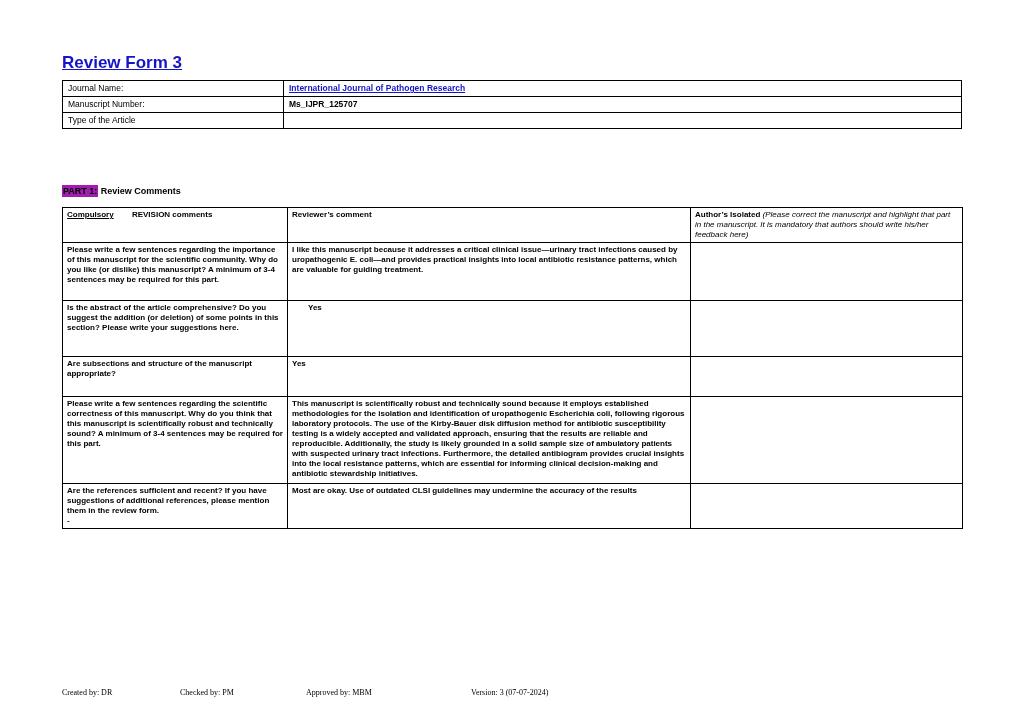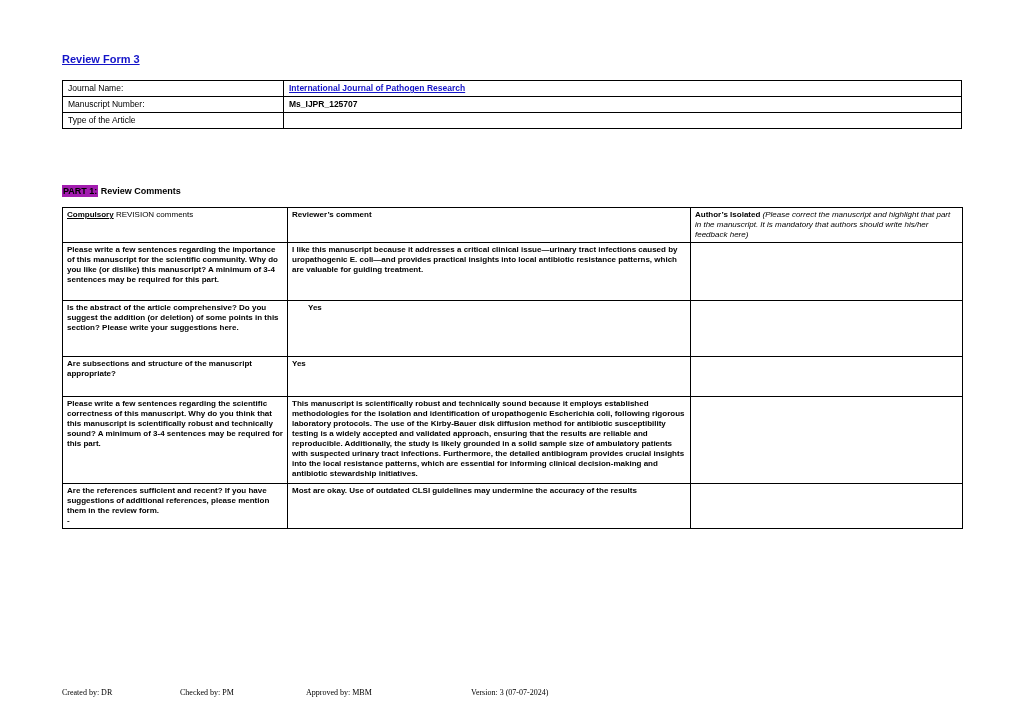--- a/index.html
+++ b/index.html
@@ -7,21 +7,21 @@
   body {
     background:#ffffff;
     font-family:"Liberation Sans", sans-serif;
     color:#000;
     position:relative;
   }
   .page { position:absolute; inset:0; background:#fff; overflow:hidden; }
 
   .form-title {
     position:absolute; left:62px; top:53px;
-    font-size:11px; font-weight:bold;
+    font-size:17px; font-weight:bold;
     color:#1414C8; text-decoration:underline;
   }
 
   table { border-collapse:collapse; }
 
   
   .info-table { position:absolute; left:62px; top:80px; width:900px; table-layout:fixed; }
   .info-table td {
     border:1px solid #000; vertical-align:top;
     padding:2px 5px; font-size:8.5px; line-height:11px;
@@ -51,21 +51,21 @@
   .r3 td { height:56px; }
   .r4 td { height:40px; }
   .r5 td { height:87px; }
   .r6 td { height:44px; }
 
   .question { font-weight:bold; padding-left:17px; white-space:pre-line; }
   .comment  { font-weight:bold; white-space:pre-line; }
   .comment.indent { padding-left:20px; }
 
   .bold-underline { font-weight:bold; text-decoration:underline; }
-  .hdr-col1-rest { font-weight:normal; }
+  .hdr-col1-rest { font-weight:bold;padding-left:16px; }
   .hdr-col2 { font-weight:bold; }
   .hdr-feedback-bold { font-weight:bold; }
   .hdr-feedback-note { font-style:italic; font-weight:normal; }
 
   
   .footer {
     position:absolute; left:62px; top:688px; width:900px;
     font-family:"Liberation Serif", serif; font-size:8px; color:#000;
   }
   .footer span { display:inline-block; vertical-align:top; }

